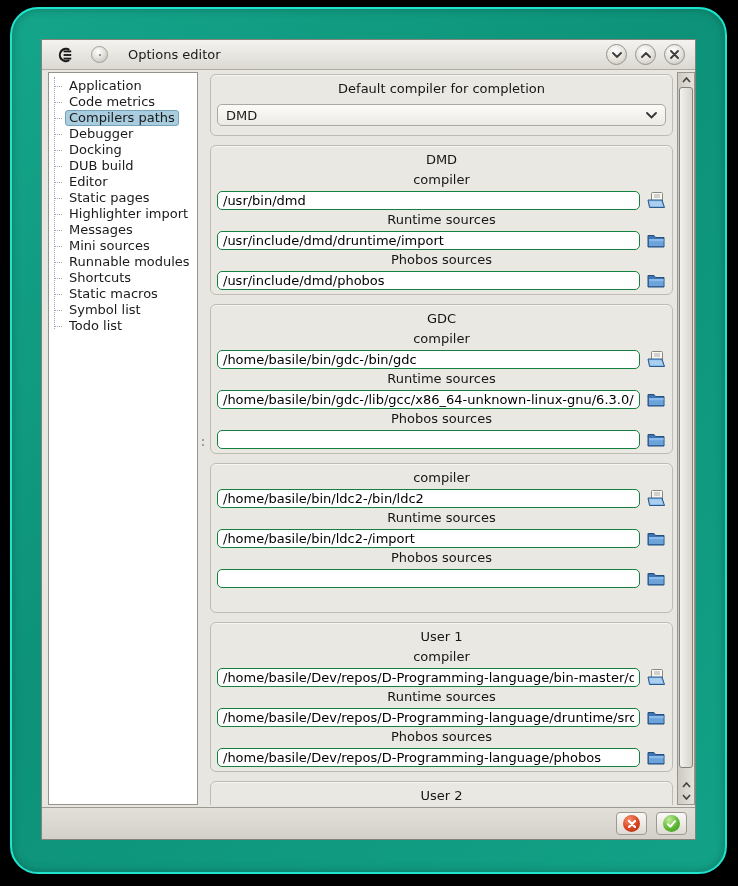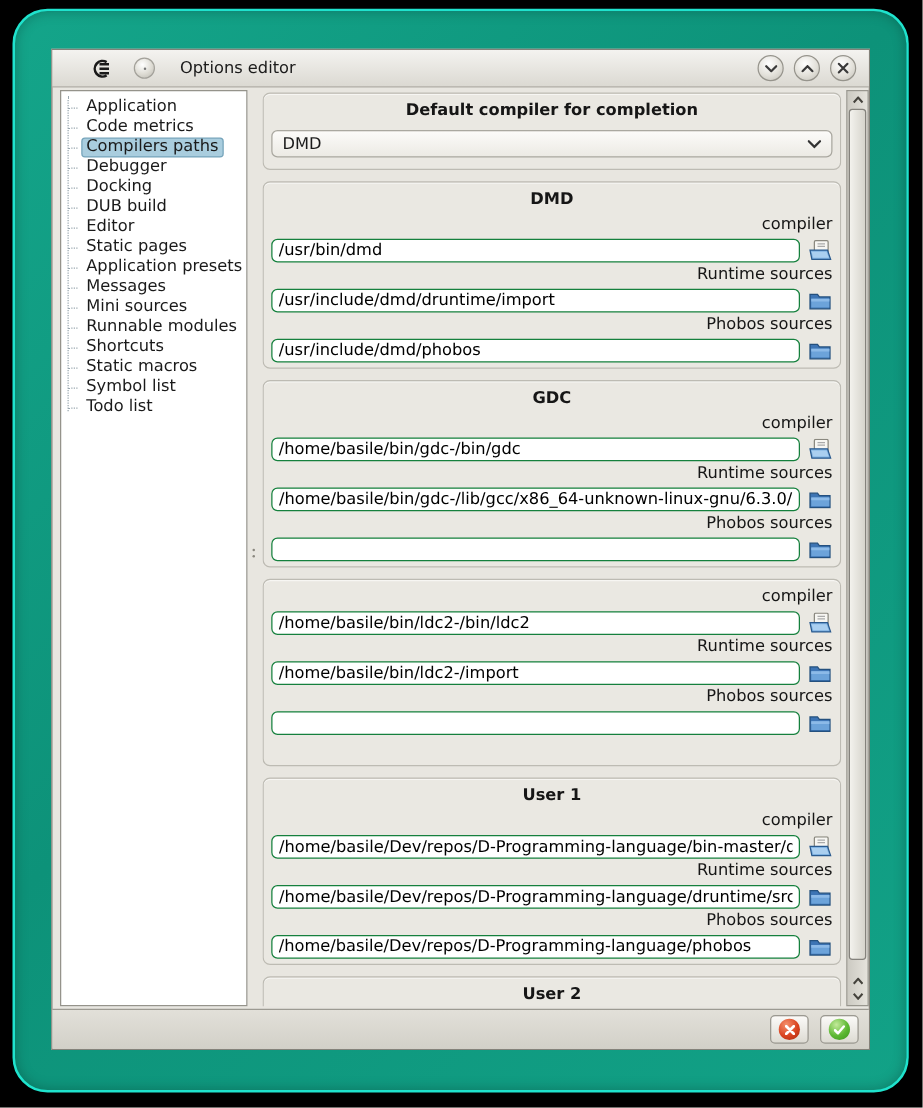--- a/index.html
+++ b/index.html
@@ -17,21 +17,21 @@
   }
   
   .dialog{
     position:absolute;left:29px;top:30px;right:29px;bottom:32px;
     background:#e8e6e0;border:1px solid #84827a;box-sizing:border-box;
   }
   
   .titlebar{
     height:30px;display:flex;align-items:center;
     background:linear-gradient(#f4f3f0,#dbd9d2);
-    border-bottom:1px solid #aeaca4;padding:0 10px 0 30px;box-sizing:border-box;
+    border-bottom:1px solid #aeaca4;padding:0 10px 0 14px;box-sizing:border-box;
   }
   .appicon{display:flex;align-items:center;}
   .menusphere{
     width:17px;height:17px;border-radius:50%;margin-left:16px;position:relative;
     background:radial-gradient(circle at 40% 32%,#ffffff,#dedcd4 55%,#b9b7af);
     border:1px solid #a3a19a;box-sizing:border-box;
   }
   .menusphere::after{content:"";position:absolute;left:7px;top:7px;width:2px;height:2px;border-radius:50%;background:#777;}
   .wtitle{margin-left:20px;font-size:13px;color:#1b1b1b;}
   .tspacer{flex:1;}
@@ -58,22 +58,22 @@
     content:"";position:absolute;left:4px;top:50%;width:2px;height:2px;border-radius:50%;
     background:#8a887f;box-shadow:0 5px 0 #8a887f;
   }
   .main{flex:1;margin:2px 0;position:relative;}
   .groups{position:absolute;left:1px;right:22px;top:0;bottom:0;overflow:hidden;padding:2px 0 0 0;}
   .group{
     background:#eae8e2;border:1px solid #bdbbb3;border-radius:6px;box-sizing:border-box;
     margin:0 0 9px 0;padding:4px 6px 0 6px;
     box-shadow:inset 0 1px 0 rgba(255,255,255,.6);
   }
-  .gtitle{text-align:center;font-size:13px;line-height:20px;color:#161616;font-weight:bold;}
-  .flabel{text-align:right;font-size:13px;line-height:20px;color:#161616;}
+  .gtitle{text-align:center;font-size:13px;line-height:20px;color:#161616;}
+  .flabel{text-align:center;font-size:13px;line-height:20px;color:#161616;}
   .frow{display:flex;align-items:center;height:20px;gap:6px;padding:0 0 0 0;}
   .frow input{
     flex:1;height:19px;box-sizing:border-box;border:1px solid #15803d;border-radius:5px;
     background:#fff;font-family:"DejaVu Sans","Liberation Sans",sans-serif;font-size:13px;
     padding:0 5px;color:#000;outline:none;white-space:nowrap;overflow:hidden;
   }
   .iconbtn{width:20px;height:17px;flex:0 0 auto;display:flex;align-items:center;justify-content:center;cursor:pointer;}
   .group-default{height:62px;}
   .group-compiler{height:150px;}
   .group-partial{height:150px;}
@@ -179,21 +179,21 @@
           <li>
               <span class="stub"></span>
               <span class="lbl">Editor</span>
             </li>
           <li>
               <span class="stub"></span>
               <span class="lbl">Static pages</span>
             </li>
           <li>
               <span class="stub"></span>
-              <span class="lbl">Application presets</span>
+              <span class="lbl">Highlighter import</span>
             </li>
           <li>
               <span class="stub"></span>
               <span class="lbl">Messages</span>
             </li>
           <li>
               <span class="stub"></span>
               <span class="lbl">Mini sources</span>
             </li>
           <li>

